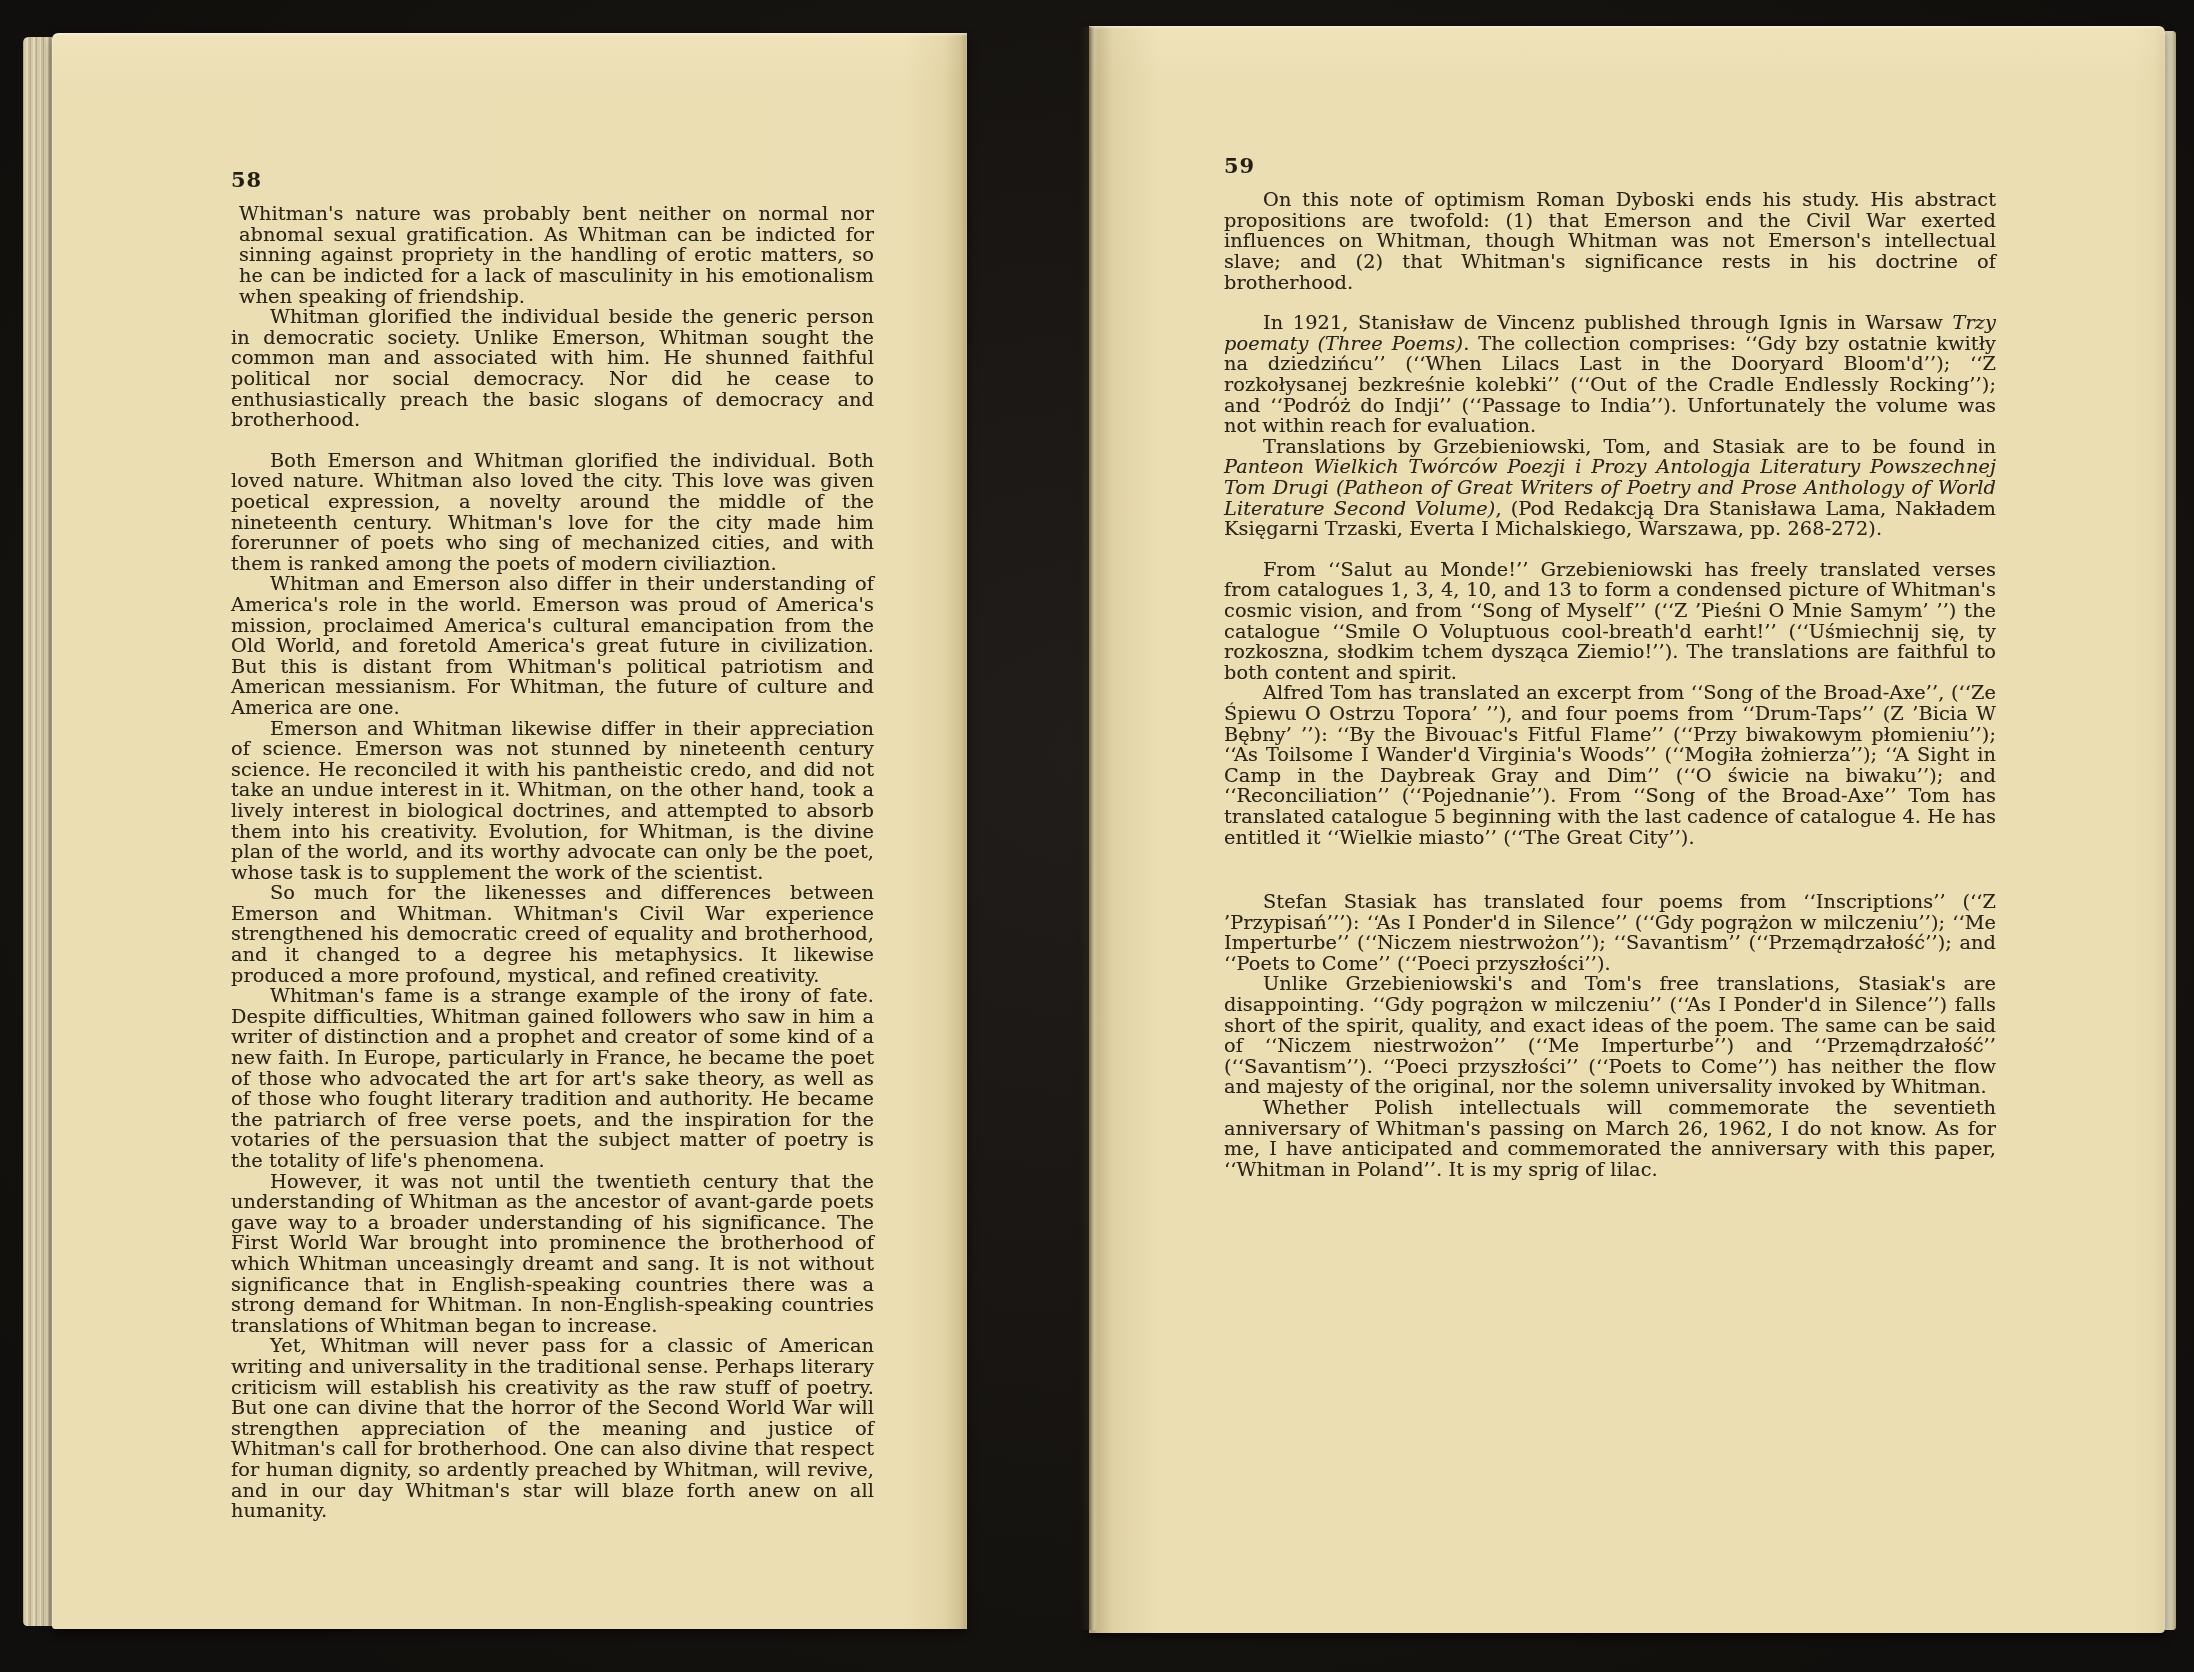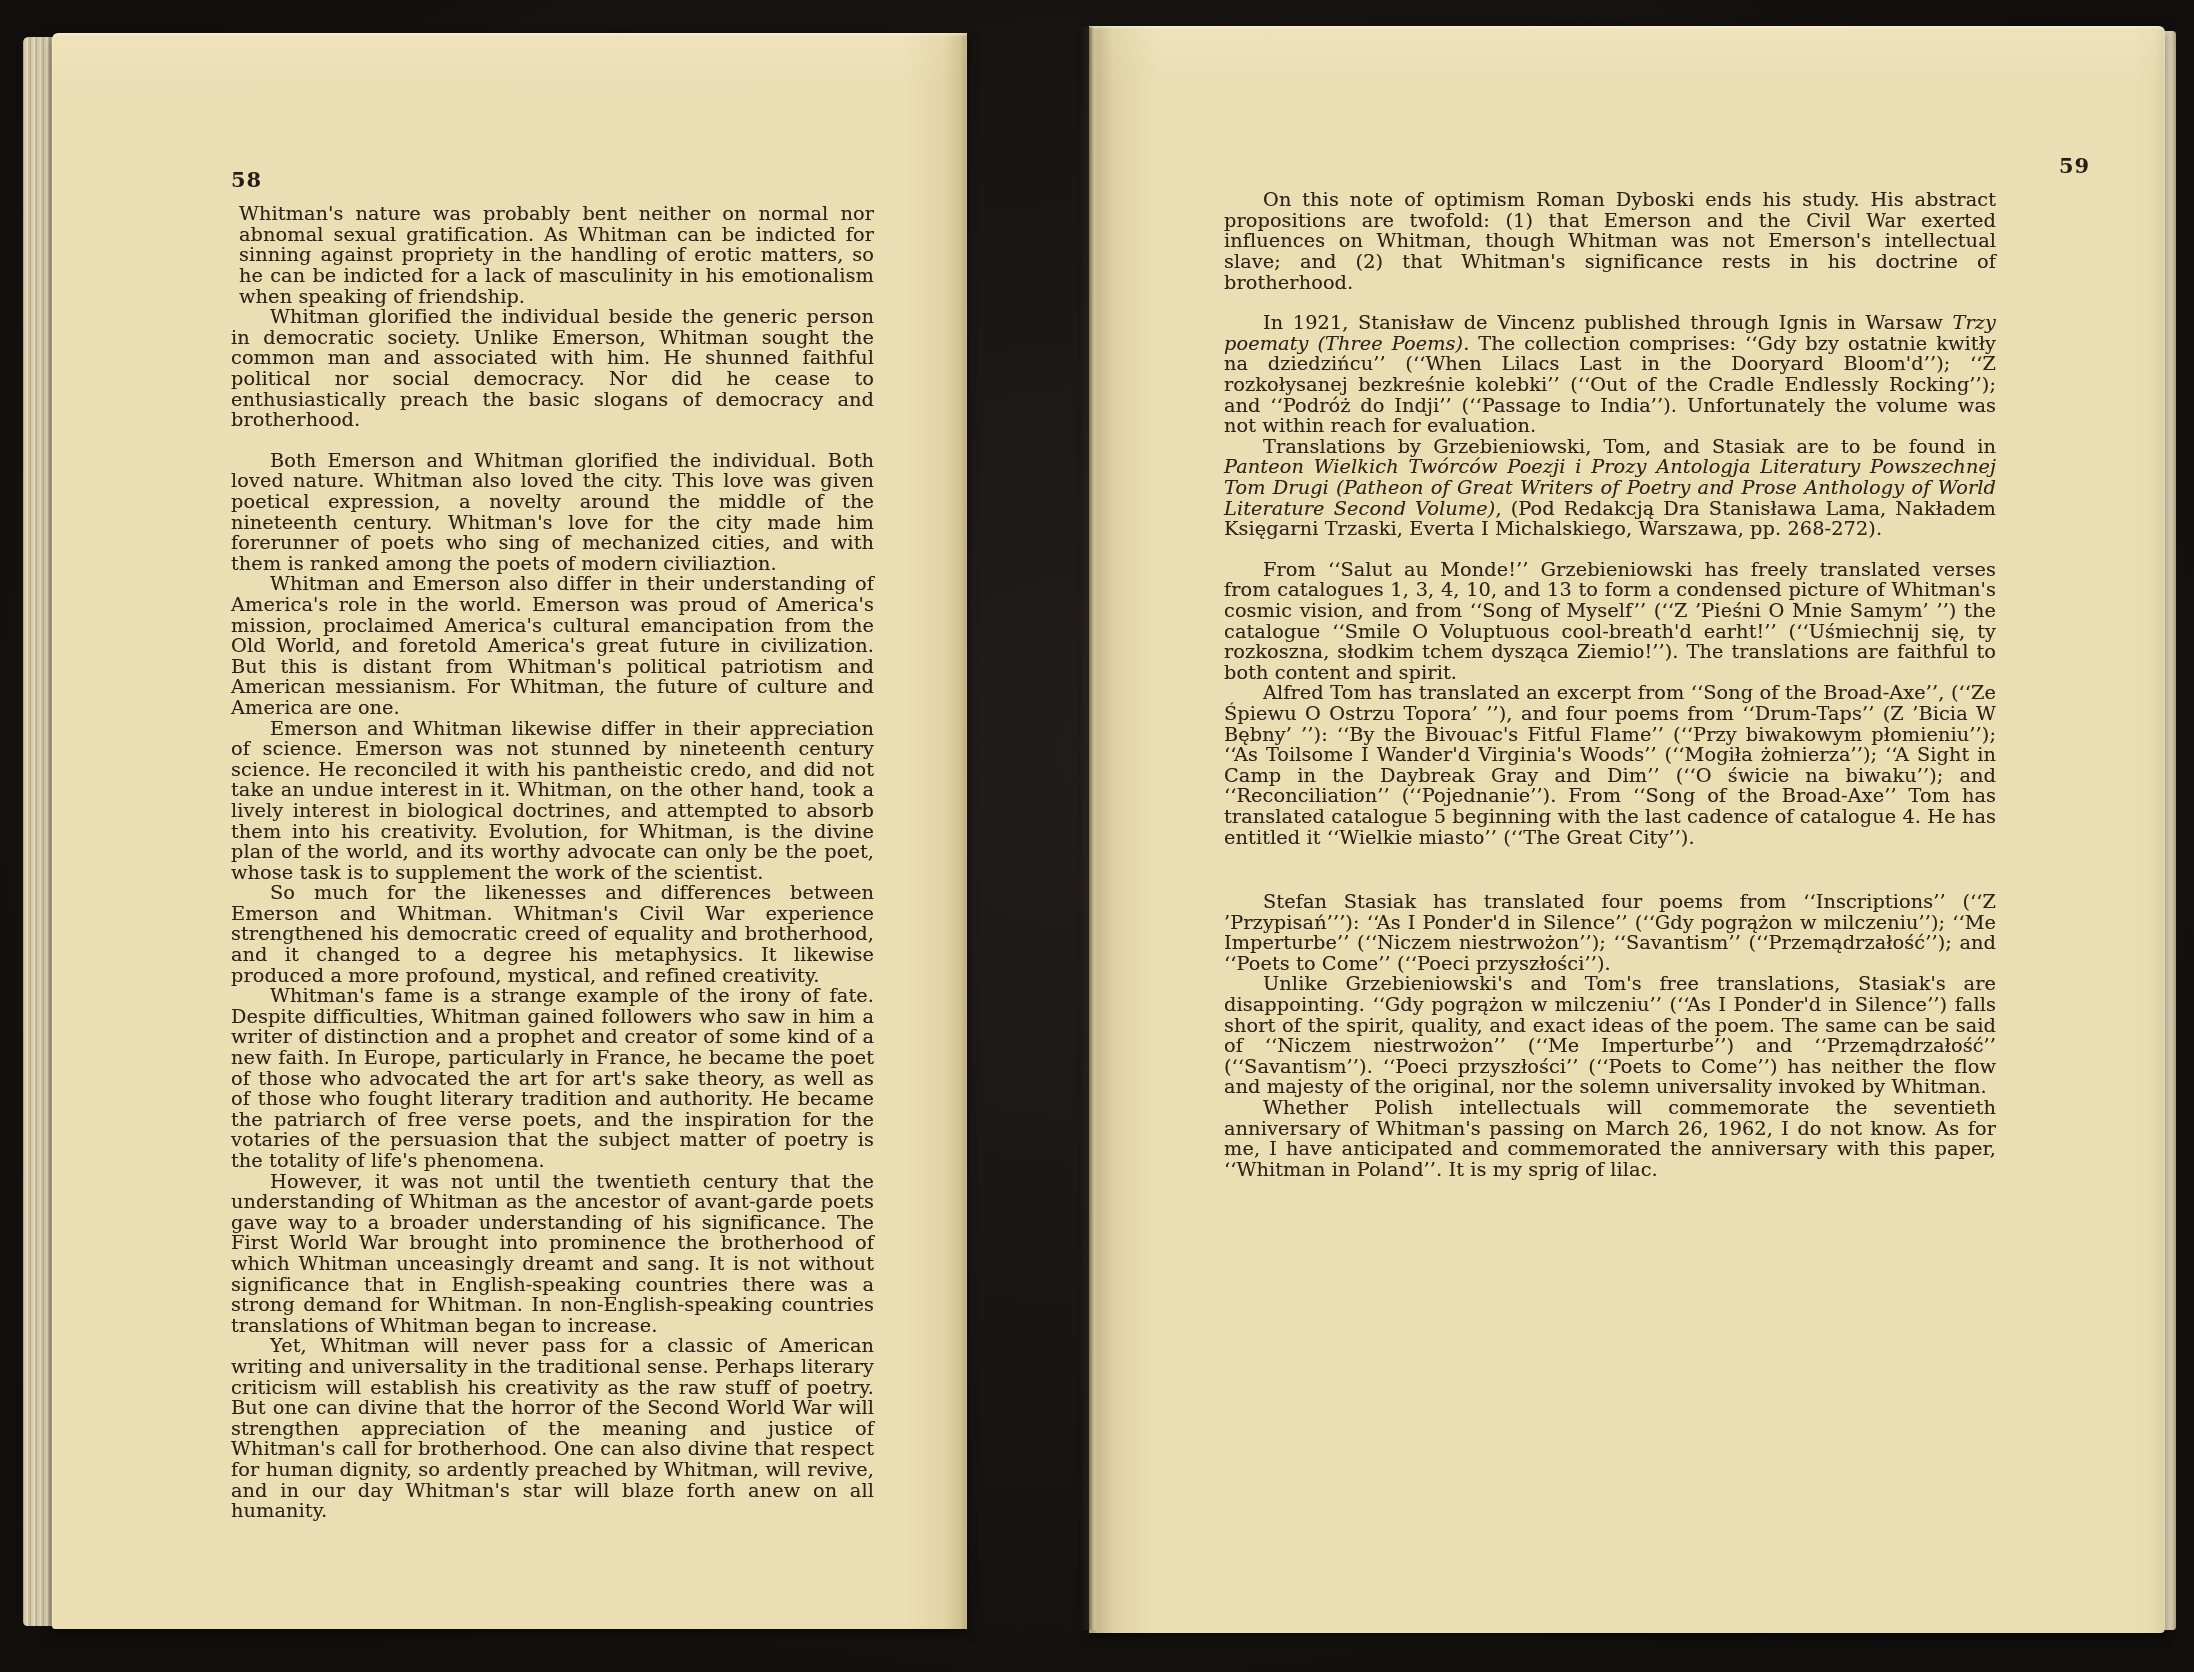--- a/index.html
+++ b/index.html
@@ -67,21 +67,21 @@
     z-index:5;pointer-events:none;
   }
   .page-inner{position:relative;width:100%;height:100%;}
   .page-number{
     font-weight:bold;
     font-size:21px;
     letter-spacing:0.9px;
     color:#241e14;
   }
   .page.left .page-number-row{padding:134px 93px 0 179px;}
-  .page.right .page-number-row{padding:127px 75px 0 135px;text-align:right;}
+  .page.right .page-number-row{padding:127px 113px 0 135px;}
   .body-text{
     font-size:19.3px;
     line-height:20.6px;
     text-align:justify;
     letter-spacing:0.1px;
     text-shadow:0.1px 0.1px 0 rgba(43,36,25,0.35);
   }
   .page.left .body-text{padding:12.3px 93px 0 179px;}
   .page.right .body-text{padding:12.3px 169px 0 135px;}
   .para{text-indent:39px;}

